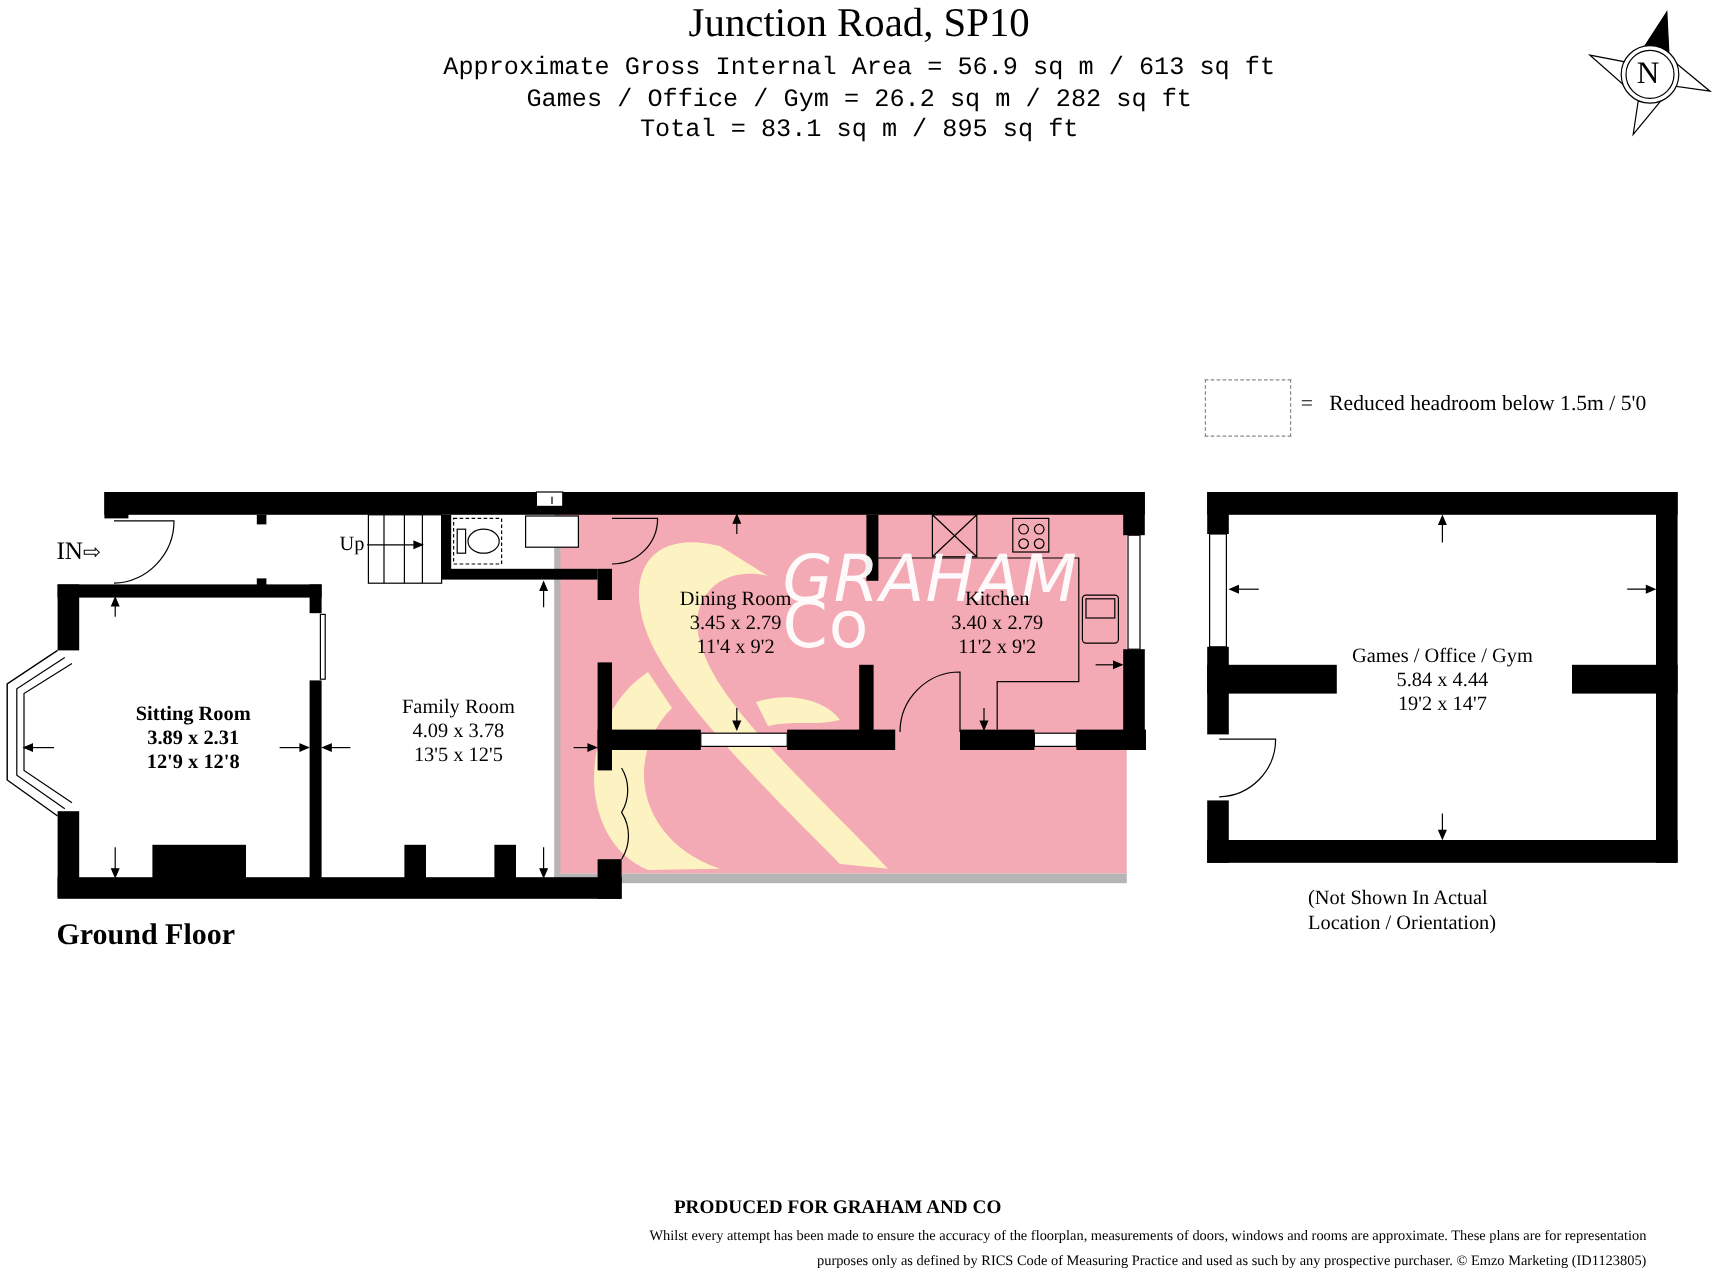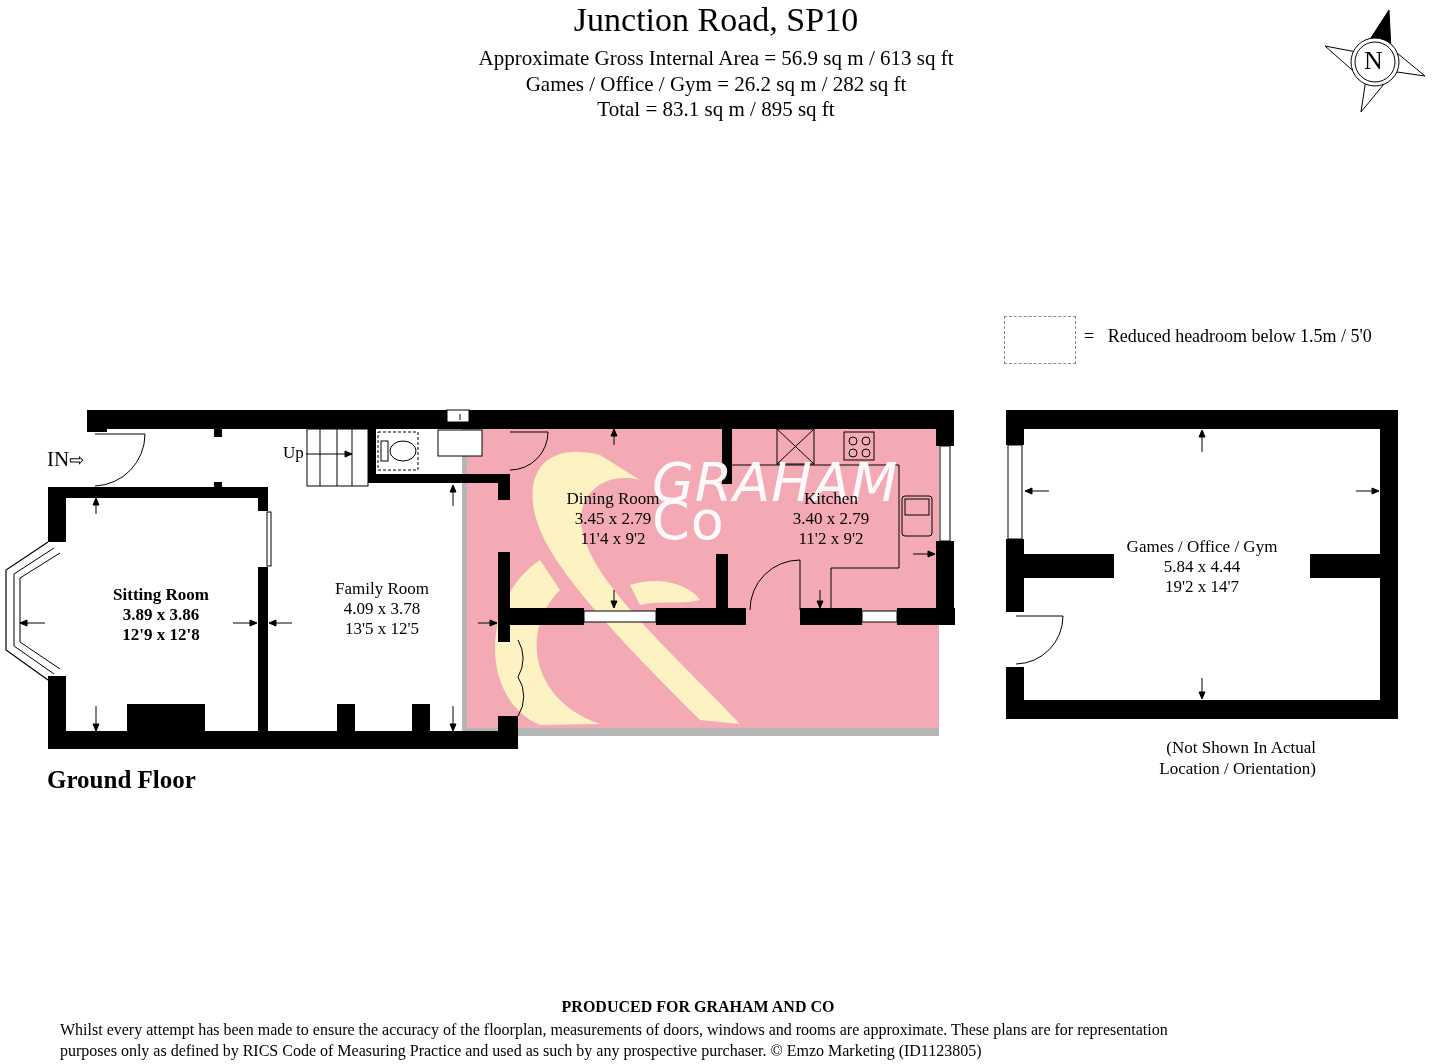--- a/index.html
+++ b/index.html
@@ -1,26 +1,26 @@
 <!DOCTYPE html>
 <html><head>
 <meta charset="utf-8">
 <style>
   html, body { margin:0; padding:0; background:#ffffff; }
   body { width:1432px; height:1064px; position:relative; overflow:hidden; font-family:"Liberation Serif", serif; color:#000; }
   .abs { position:absolute; }
   .title { left:0; width:1432px; top:0; text-align:center; font-weight:normal; font-size:34px; line-height:40px; }
-  .sub { left:0; width:1432px; text-align:center; font-size:21px; line-height:24px; }
+  .sub { left:0; width:1432px; text-align:center; font-size:21px; line-height:24px;font-family:Liberation Mono, monospace; }
   .legend-box { left:1004px; top:316px; width:72px; height:48px; border:1.5px dashed #888; box-sizing:border-box; }
   .legend-text { left:1084px; top:326px; font-size:18px; white-space:nowrap; }
   .room-label { text-align:center; font-size:17px; line-height:20px; white-space:nowrap; }
   .floor-label { left:47px; top:766px; font-size:25px; font-weight:bold; }
-  .note { left:1090px; top:737px; width:226px; text-align:right; font-size:17px; line-height:21px; }
+  .note { left:1090px; top:737px; width:226px; text-align:left; font-size:17px; line-height:21px; }
   .footer-head { left:0; width:1396px; top:998px; text-align:center; font-size:16px; font-weight:bold; }
-  .footer-text { left:60px; width:1312px; top:1019px; text-align:left; font-size:16px; line-height:21px; }
+  .footer-text { left:60px; width:1312px; top:1019px; text-align:right; font-size:12px; line-height:21px; }
   svg { position:absolute; left:0; top:0; }
   .in-label { left:47px; top:447px; font-size:21px; }
   .up-label { left:283px; top:443px; font-size:17px; }
   .wm { color:#ffffff; font-family:"DejaVu Sans", sans-serif; font-size:54px; line-height:54px; letter-spacing:1px; opacity:0.95; }
 </style>
 </head>
 <body>
 
 <div class="abs title">Junction Road, SP10</div>
 <div class="abs sub" style="top:46px;">Approximate Gross Internal Area = 56.9 sq m / 613 sq ft</div>
@@ -187,21 +187,21 @@
 
 <div class="abs" style="left:1364px; top:46px; font-size:26px;">N</div>
 
 <div class="abs in-label">
   <span>IN</span><span style="font-size:18px;">⇨</span>
 </div>
 <div class="abs up-label">Up</div>
 
 <div class="abs room-label" style="left:101px; top:585px; width:120px;font-weight:bold;">
   <div>Sitting Room</div>
-  <div>3.89 x 3.86</div>
+  <div>3.89 x 2.31</div>
   <div>12'9 x 12'8</div>
 </div>
 <div class="abs room-label" style="left:322px; top:579px; width:120px;">
   <div>Family Room</div>
   <div>4.09 x 3.78</div>
   <div>13'5 x 12'5</div>
 </div>
 <div class="abs room-label" style="left:553px; top:489px; width:120px;">
   <div>Dining Room</div>
   <div>3.45 x 2.79</div>

